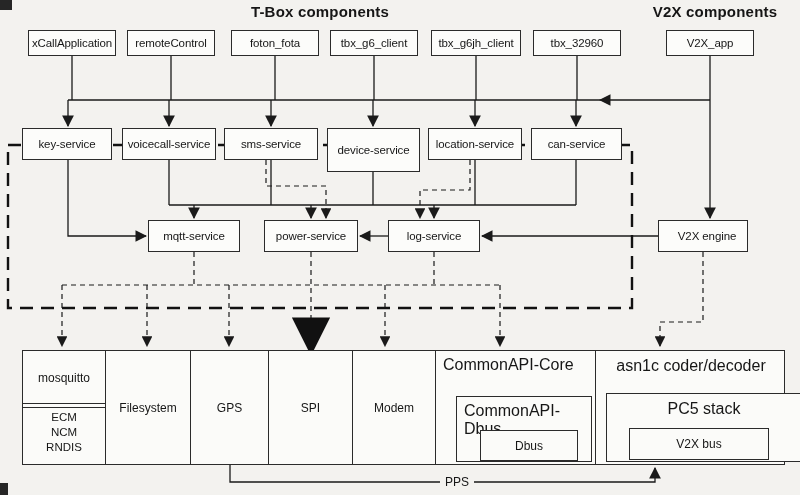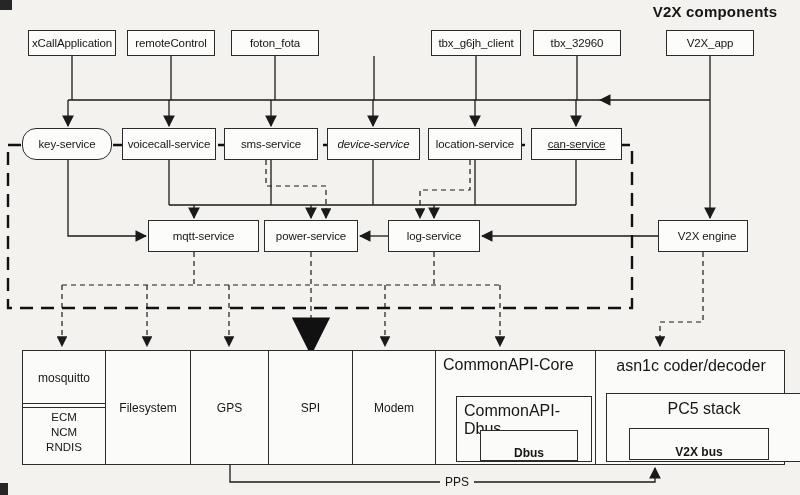--- a/index.html
+++ b/index.html
@@ -22,35 +22,36 @@
   }
   .cell{position:absolute;top:0;height:100%;box-sizing:border-box;border-right:1.3px solid #2b2b2b;font-size:12px;}
   .cell.last{border-right:none;}
   .cell.center{display:flex;align-items:center;justify-content:center;}
   .mq-label{position:absolute;top:20px;left:0;width:100%;text-align:center;}
   .mq-divider{position:absolute;top:52px;left:0;right:0;height:3px;border-top:1px solid #2b2b2b;border-bottom:1px solid #2b2b2b;}
   .mq-items{position:absolute;top:59px;left:0;width:100%;text-align:center;font-size:11.5px;line-height:15px;}
   .cell-title{padding:5px 0 0 7px;font-size:16px;}
   .cell-title.centered{padding:6px 0 0 0;text-align:center;}
   .inner-box{position:absolute;box-sizing:border-box;background:#fbfbf9;border:1.3px solid #2b2b2b;font-size:12px;}
-  .inner-box.center{display:flex;align-items:flex-end;justify-content:center;font-weight:bold;}
+  .inner-box.center{display:flex;align-items:center;justify-content:center;}
   .pps-label{
     position:absolute;z-index:2;left:440px;top:475px;width:34px;height:14px;
     background:#f3f2ef;text-align:center;font-size:12px;line-height:14px;
   }
   .artifact{position:absolute;z-index:4;background:#262626;}
 </style>
 </head>
 <body>
 
 <div class="stage">
 
   <div class="artifact" style="left:0;top:0;width:12px;height:10px;"></div>
   <div class="artifact" style="left:0;top:483px;width:8px;height:12px;"></div>
 
+  <div class="title" style="left:200px;top:3px;width:240px;">T-Box components</div>
   <div class="title" style="left:630px;top:3px;width:170px;">V2X components</div>
 
   <svg class="wires" width="800" height="495" viewBox="0 0 800 495">
     <defs>
       <marker id="ah" viewBox="0 0 10 10" refX="9" refY="5" markerWidth="9" markerHeight="9" orient="auto">
         <path d="M0,0 L10,5 L0,10 z" fill="#1a1a1a"></path>
       </marker>
       <marker id="ahBig" viewBox="0 0 12 12" refX="8" refY="6" markerWidth="12" markerHeight="12" orient="auto">
         <path d="M0,0 L12,6 L0,12 z" fill="#111"></path>
       </marker>
@@ -107,32 +108,33 @@
     </g>
 
     <g stroke="#111" stroke-width="3.2" fill="none">
       <path d="M311,330 V343" marker-end="url(#ahBig)"></path>
     </g>
   </svg>
 
   <div class="node" style="left:28px;top:30px;width:88px;height:26px;">xCallApplication</div>
   <div class="node" style="left:127px;top:30px;width:88px;height:26px;">remoteControl</div>
   <div class="node" style="left:231px;top:30px;width:88px;height:26px;">foton_fota</div>
+  <div class="node" style="left:330px;top:30px;width:88px;height:26px;">tbx_g6_client</div>
   <div class="node" style="left:431px;top:30px;width:90px;height:26px;">tbx_g6jh_client</div>
   <div class="node" style="left:533px;top:30px;width:88px;height:26px;">tbx_32960</div>
   <div class="node" style="left:666px;top:30px;width:88px;height:26px;">V2X_app</div>
 
-  <div class="node" style="left:22px;top:128px;width:90px;height:32px;border-radius:14px;">key-service</div>
+  <div class="node" style="left:22px;top:128px;width:90px;height:32px;">key-service</div>
   <div class="node" style="left:122px;top:128px;width:94px;height:32px;">voicecall-service</div>
   <div class="node" style="left:224px;top:128px;width:94px;height:32px;">sms-service</div>
-  <div class="node" style="left:327px;top:128px;width:93px;height:32px;font-style:italic;">device-service</div>
+  <div class="node" style="left:327px;top:128px;width:93px;height:44px;">device-service</div>
   <div class="node" style="left:428px;top:128px;width:94px;height:32px;">location-service</div>
-  <div class="node" style="left:531px;top:128px;width:91px;height:32px;text-decoration:underline;">can-service</div>
+  <div class="node" style="left:531px;top:128px;width:91px;height:32px;">can-service</div>
 
-  <div class="node" style="left:148px;top:220px;width:111px;height:32px;">mqtt-service</div>
+  <div class="node" style="left:148px;top:220px;width:92px;height:32px;">mqtt-service</div>
   <div class="node" style="left:264px;top:220px;width:94px;height:32px;">power-service</div>
   <div class="node" style="left:388px;top:220px;width:92px;height:32px;">log-service</div>
   <div class="node" style="left:658px;top:220px;width:90px;height:32px;padding-left:8px;">V2X engine</div>
 
   <div class="platform">
 
     <div class="cell" style="left:0;width:83px;">
       <div class="mq-label">mosquitto</div>
       <div class="mq-divider"></div>
       <div class="mq-items">

